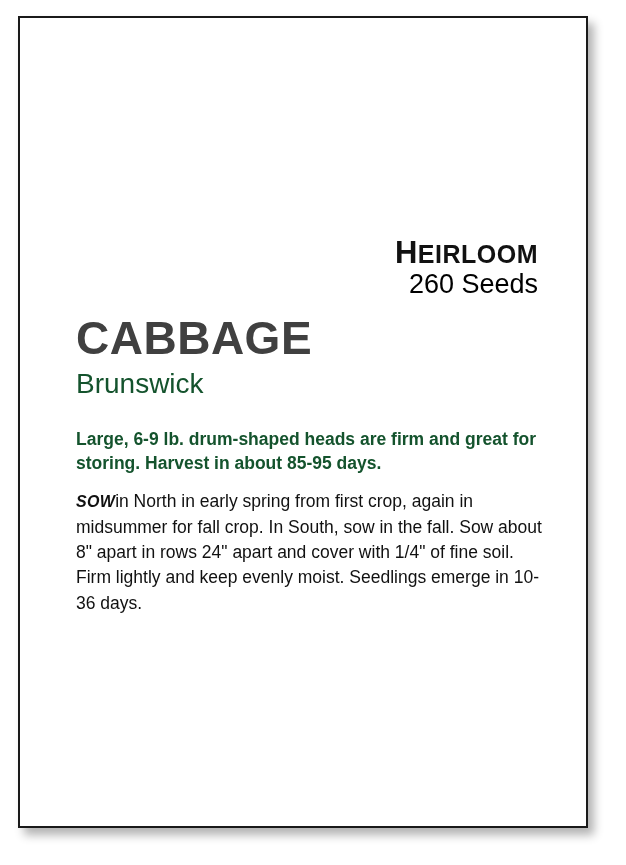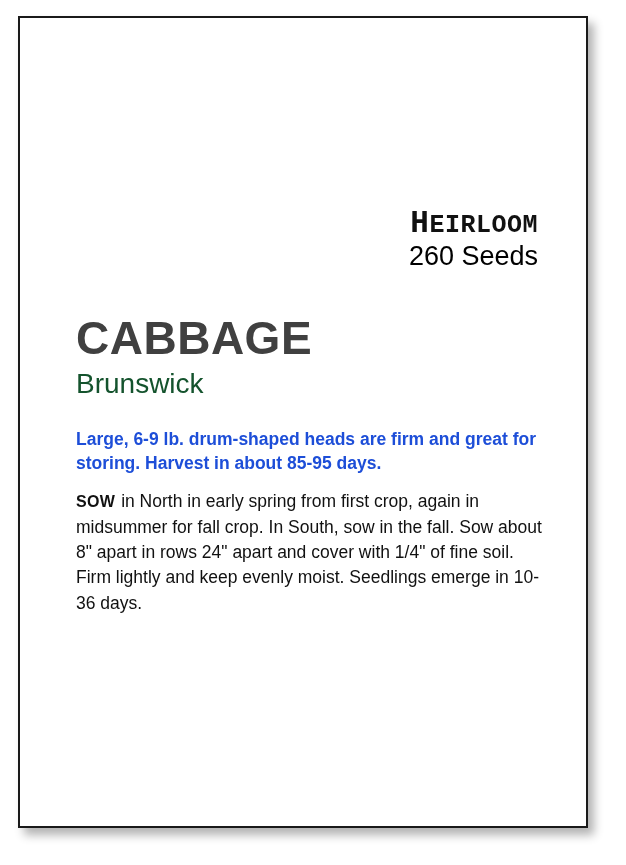--- a/index.html
+++ b/index.html
@@ -44,28 +44,29 @@
   }
   
   .header-block {
     position: absolute;
     right: 48px;
     top: 180px;
     text-align: right;
     width: 420px;
   }
   .heirloom {
-    font-family: Liberation Mono, monospace;
+    font-family: Liberation Sans, sans-serif;
     font-size: 35px;
     font-weight: 700;
     letter-spacing: 0.5px;
     line-height: 1;
     color: #111111;
     font-variant: small-caps;
     text-transform: lowercase;
+    margin-top: 28px;
   }
   .heirloom::first-letter {
     font-size: 44px;
   }
   .seed-count {
     margin-top: 0;
     font-size: 27px;
     font-weight: 400;
     color: #000000;
     line-height: 1.1;
@@ -95,35 +96,35 @@
   .copy-block {
     position: absolute;
     left: 56px;
     top: 410px;
     width: 470px;
   }
   .description {
     font-size: 17.5px;
     font-weight: 700;
     line-height: 1.35;
-    color: #1d4ed8;
+    color: #14532d;
     margin: 0 0 14px 0;
   }
   .sow-para {
     font-size: 17.5px;
     font-weight: 400;
     line-height: 1.45;
     color: #111111;
     margin: 0;
   }
   .sow-label {
     font-weight: 700;
     font-size: 16px;
     letter-spacing: 0.3px;
-    margin-right: 6px;
+    font-style: italic;
   }
 </style>
 </head>
 <body>
 
 <div class="page">
   <div class="packet">
     <div class="inner">
 
       <div class="header-block">

